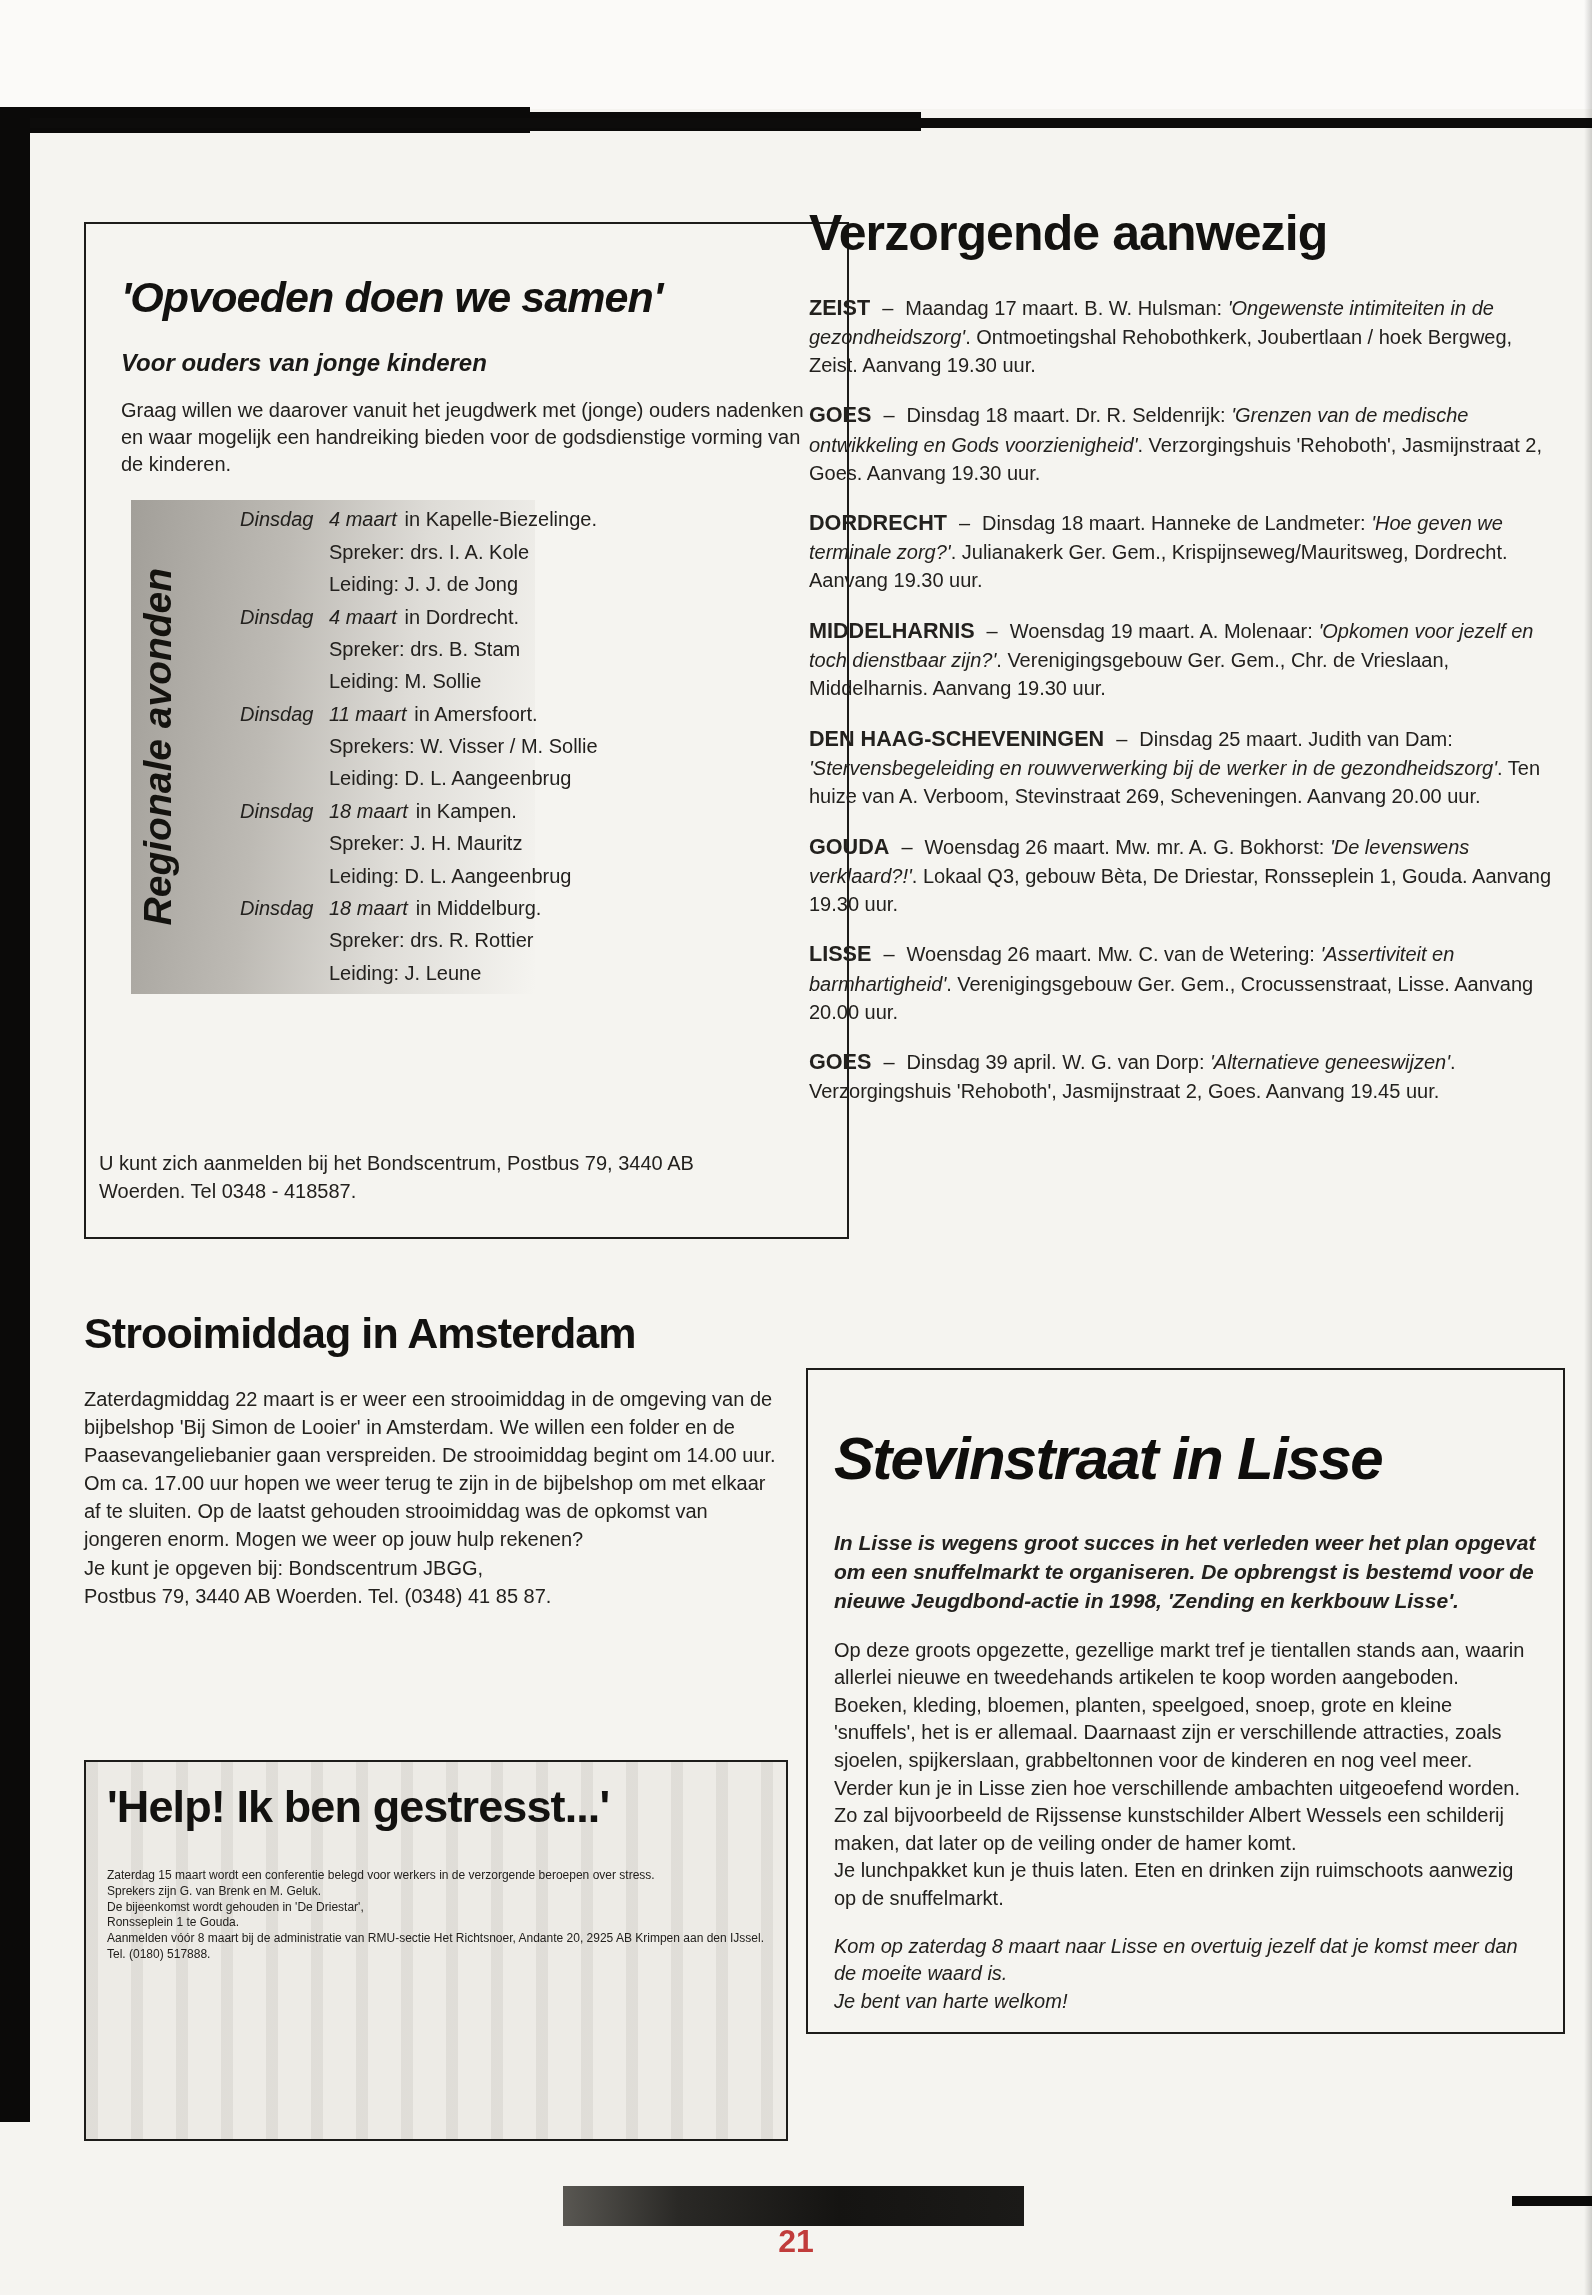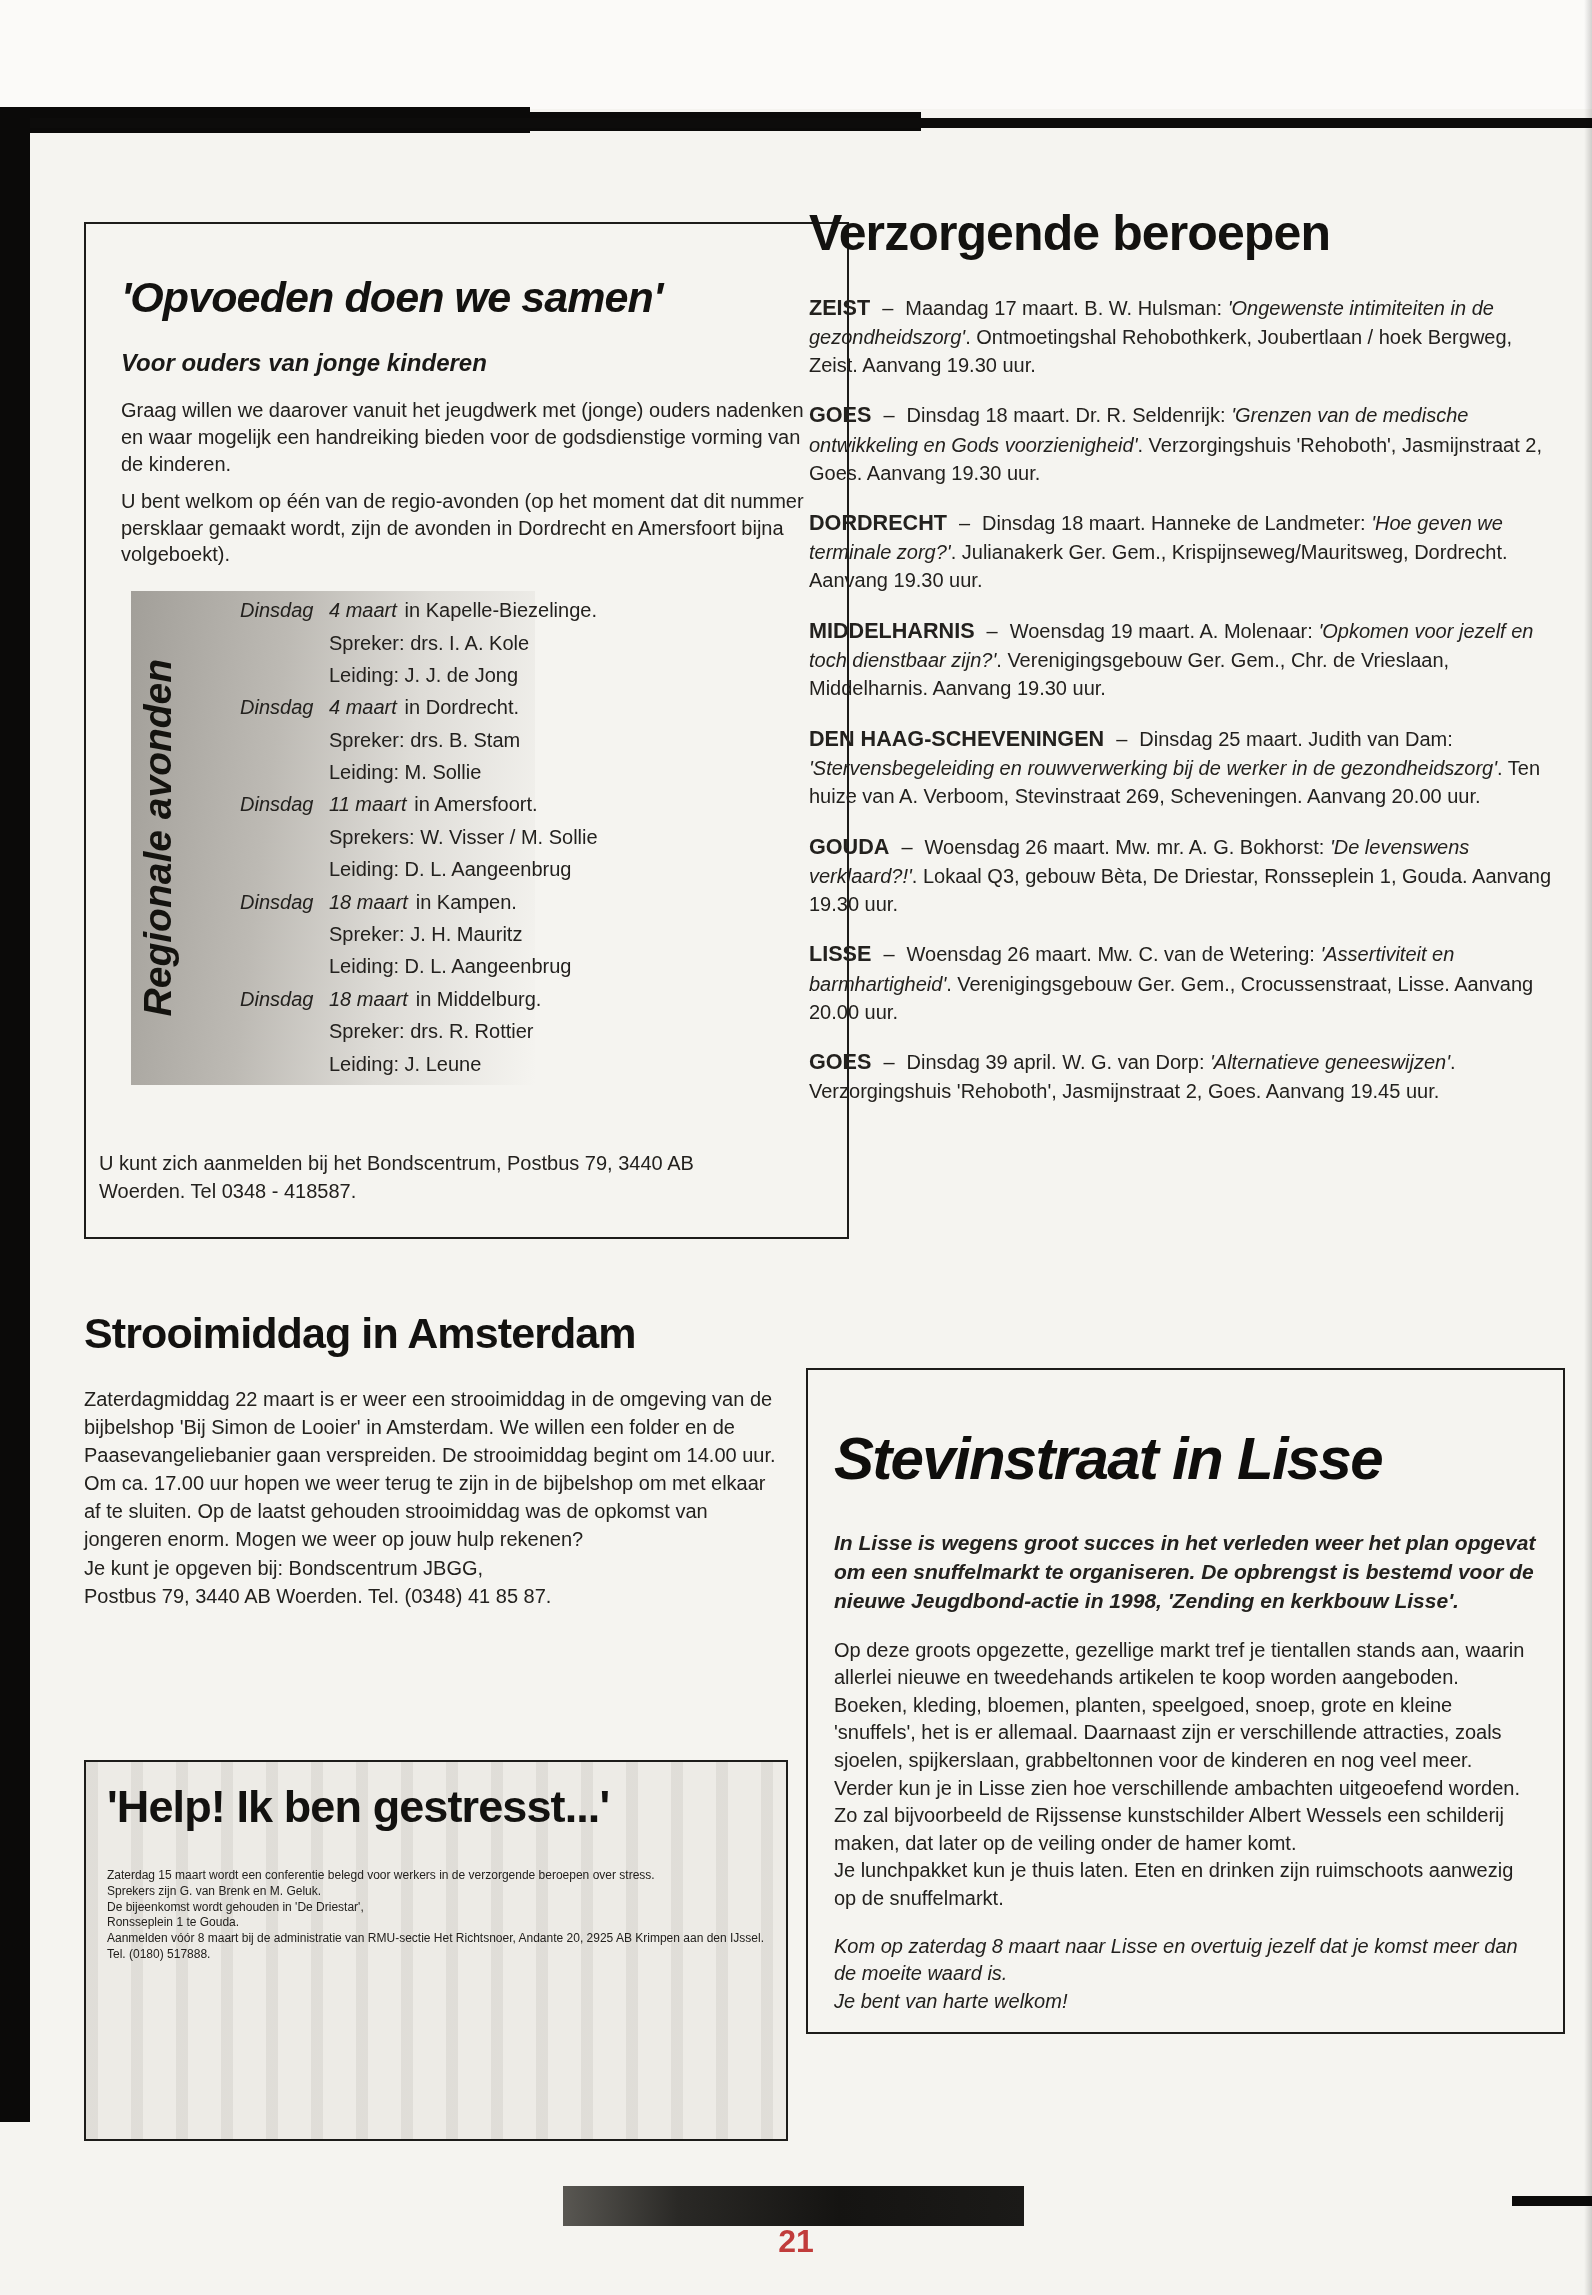--- a/index.html
+++ b/index.html
@@ -89,21 +89,20 @@
   <div class="rule-top-b"></div>
   <div class="rule-top-c"></div>
   <div class="rule-left"></div>
   <div class="rule-br"></div>
   <div class="edge-right"></div>
 
   <section class="box-opvoeden">
     <h1 class="opv-title">'Opvoeden doen we samen'</h1>
     <h2 class="opv-sub">Voor ouders van jonge kinderen</h2>
     <p class="opv-p">Graag willen we daarover vanuit het jeugdwerk met (jonge) ouders nadenken en waar mogelijk een handreiking bieden voor de godsdienstige vorming van de kinderen.</p>
-    <p class="opv-p">U bent welkom op één van de regio-avonden (op het moment dat dit nummer persklaar gemaakt wordt, zijn de avonden in Dordrecht en Amersfoort bijna volgeboekt).</p>
 
     <div class="schedule">
       <div class="schedule-bg"></div>
       <div class="schedule-label">Regionale avonden</div>
       <div class="schedule-entries">
 
           <div class="sched-entry">
             <div class="sd-line">
               <span class="sd-day">Dinsdag</span>
               <span>
@@ -173,21 +172,21 @@
   <section class="box-conf">
     <h2 class="conf-t2">'Help! Ik ben gestresst...'</h2>
     <p class="conf-body">Zaterdag 15 maart wordt een conferentie belegd voor werkers in de verzorgende beroepen over stress.
 Sprekers zijn G. van Brenk en M. Geluk.
 De bijeenkomst wordt gehouden in 'De Driestar',
 Ronsseplein 1 te Gouda.
 Aanmelden vóór 8 maart bij de administratie van RMU-sectie Het Richtsnoer, Andante 20, 2925 AB Krimpen aan den IJssel. Tel. (0180) 517888.</p>
   </section>
 
   <section class="sec-verz">
-    <h1 class="verz-h">Verzorgende beroepen</h1>
+    <h1 class="verz-h">Verzorgende aanwezig</h1>
     <div class="lect-list">
 
         <p class="lect"><span class="city">ZEIST</span><span class="dash">–</span><span><span>Maandag 17 maart. B. W. Hulsman: </span><span class="it">'Ongewenste intimiteiten in de gezondheidszorg'</span><span>. Ontmoetingshal Rehobothkerk, Joubertlaan / hoek Bergweg, Zeist. Aanvang 19.30 uur.</span></span></p>
 
         <p class="lect"><span class="city">GOES</span><span class="dash">–</span><span><span>Dinsdag 18 maart. Dr. R. Seldenrijk: </span><span class="it">'Grenzen van de medische ontwikkeling en Gods voorzienigheid'</span><span>. Verzorgingshuis 'Rehoboth', Jasmijnstraat 2, Goes. Aanvang 19.30 uur.</span></span></p>
 
         <p class="lect"><span class="city">DORDRECHT</span><span class="dash">–</span><span><span>Dinsdag 18 maart. Hanneke de Landmeter: </span><span class="it">'Hoe geven we terminale zorg?'</span><span>. Julianakerk Ger. Gem., Krispijnseweg/Mauritsweg, Dordrecht. Aanvang 19.30 uur.</span></span></p>
 
         <p class="lect"><span class="city">MIDDELHARNIS</span><span class="dash">–</span><span><span>Woensdag 19 maart. A. Molenaar: </span><span class="it">'Opkomen voor jezelf en toch dienstbaar zijn?'</span><span>. Verenigingsgebouw Ger. Gem., Chr. de Vrieslaan, Middelharnis. Aanvang 19.30 uur.</span></span></p>
 

